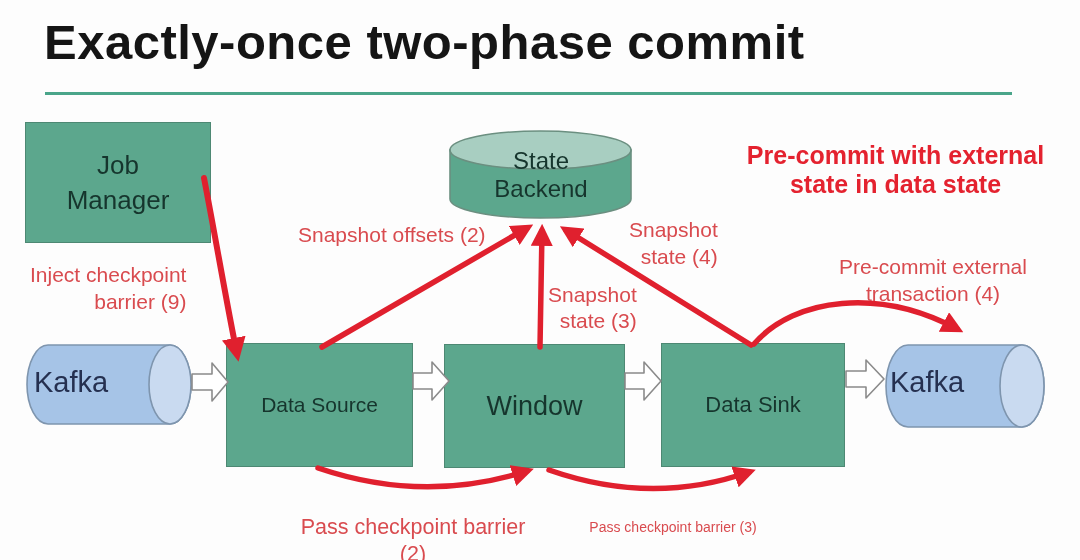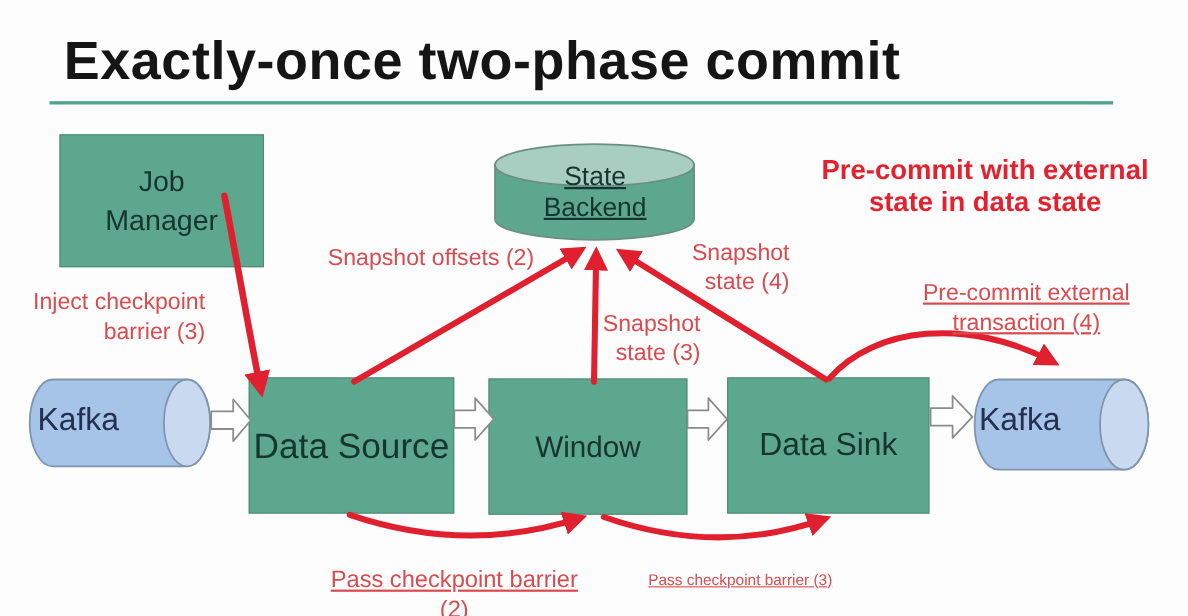--- a/index.html
+++ b/index.html
@@ -7,47 +7,47 @@
     --kafka-blue:#a6c4e7; --kafka-blue-light:#c9daf0; --kafka-blue-stroke:#7e95ae;
     --arrow-red:#e0202e; --label-red:#d94b4f; --heading-red:#e4222f;
     --underline-teal:#4aa58a; --title-black:#151515; --box-text:#16352d; --kafka-text:#253050;
   }
   html,body{margin:0;padding:0;}
   body{
     width:1080px;height:560px;position:relative;overflow:hidden;
     background:#fdfdfd;font-family:"Liberation Sans", sans-serif;
   }
   .title{
-    position:absolute;left:44px;top:14px;margin:14px;
+    position:absolute;left:44px;top:14px;margin:0;
     font-size:49px;font-weight:bold;letter-spacing:.5px;color:var(--title-black);
     white-space:nowrap;
   }
   .title-underline{
     position:absolute;left:45px;top:92px;width:967px;height:3px;
     background:var(--underline-teal);
   }
   .node{
     position:absolute;z-index:1;background:var(--node-green);
     border:1px solid rgba(60,100,85,.45);
     display:flex;align-items:center;justify-content:center;
     color:var(--box-text);text-align:center;white-space:pre-line;
   }
-  .node-jm{left:25px;top:122px;width:184px;height:119px;font-size:26px;line-height:35px;margin-left:29px;}
-  .node-ds{left:226px;top:343px;width:185px;height:122px;font-size:32px;}
+  .node-jm{left:25px;top:122px;width:184px;height:119px;font-size:26px;line-height:35px;}
+  .node-ds{left:226px;top:343px;width:185px;height:122px;font-size:21px;}
   .node-win{left:444px;top:344px;width:179px;height:122px;font-size:27px;}
-  .node-sink{left:661px;top:343px;width:182px;height:122px;font-size:29px;}
+  .node-sink{left:661px;top:343px;width:182px;height:122px;font-size:22px;}
   svg.canvas{position:absolute;left:0;top:0;z-index:2;pointer-events:none;}
   .lbl{
     position:absolute;z-index:3;white-space:pre-line;
     color:var(--label-red);font-size:21px;line-height:27px;text-align:right;
   }
   .lbl-kafka{color:var(--kafka-text);font-size:29px;text-align:left;white-space:nowrap;}
-  .lbl-sb{color:var(--box-text);font-size:24px;line-height:28px;text-align:center;text-decoration:underline;}
+  .lbl-sb{color:var(--box-text);font-size:24px;line-height:28px;text-align:center;}
   .lbl-heading{color:var(--heading-red);font-weight:bold;font-size:25px;line-height:29px;text-align:center;}
-  .ta-c{text-align:center;text-decoration:underline;}
+  .ta-c{text-align:center;}
 </style>
 </head>
 <body>
 
 <h1 class="title">Exactly-once two-phase commit</h1>
 <div class="title-underline"></div>
 
 <div class="node node-jm"><span>Job
 Manager</span></div>
 <div class="node node-ds"><span>Data Source</span></div>
@@ -95,21 +95,21 @@
 </svg>
 
 <div class="lbl lbl-kafka" style="left:34px;top:369px;width:140px">Kafka</div>
 <div class="lbl lbl-kafka" style="left:890px;top:369px;width:140px">Kafka</div>
 <div class="lbl lbl-sb" style="left:453px;top:147px;width:176px">State
 Backend</div>
 
 <div class="lbl lbl-heading" style="left:728px;top:141px;width:335px">Pre-commit with external
 state in data state</div>
 <div class="lbl" style="left:30px;top:261px">Inject checkpoint
-barrier (3)</div>
+barrier (9)</div>
 <div class="lbl" style="left:298px;top:221px">Snapshot offsets (2)</div>
 <div class="lbl" style="left:629px;top:216px">Snapshot
 state (4)</div>
 <div class="lbl" style="left:548px;top:282px;line-height:26px">Snapshot
 state (3)</div>
 <div class="lbl ta-c" style="left:808px;top:253px;width:250px">Pre-commit external
 transaction (4)</div>
 <div class="lbl ta-c" style="left:285px;top:514px;width:256px;font-size:21.5px">Pass checkpoint barrier (2)</div>
 <div class="lbl ta-c" style="left:543px;top:514px;width:260px;font-size:14px">Pass checkpoint barrier (3)</div>
 

